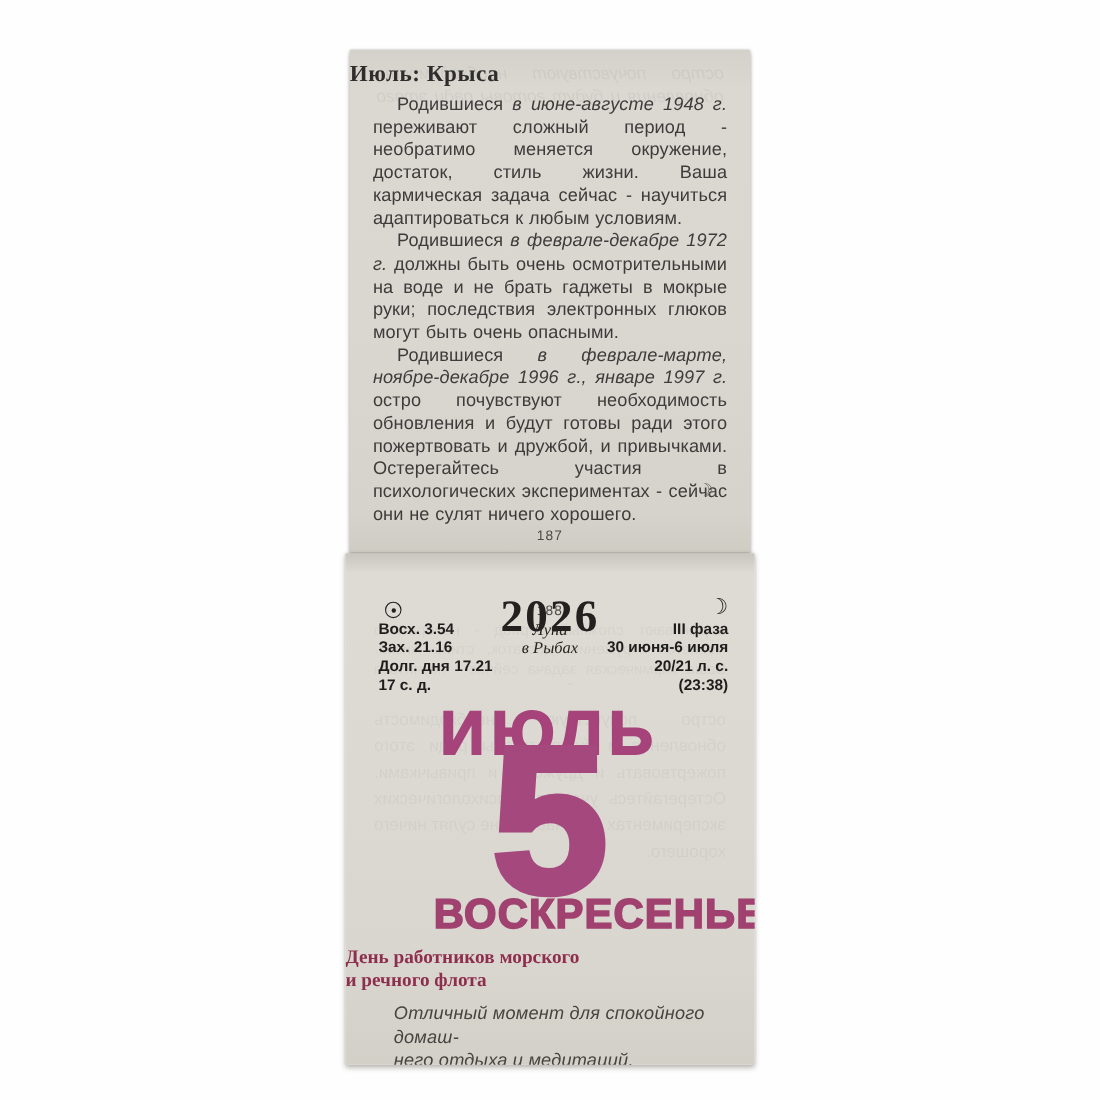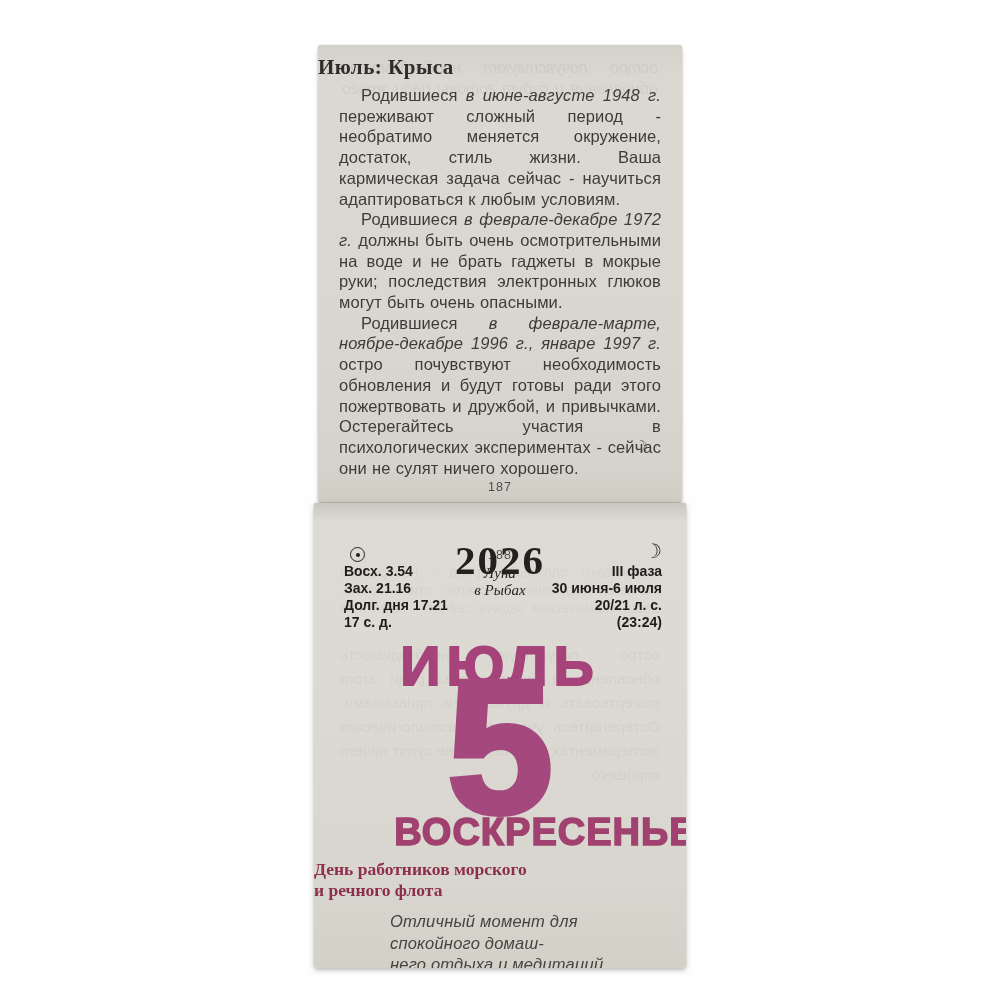--- a/index.html
+++ b/index.html
@@ -88,21 +88,21 @@
     color:#a0416f;padding-left:45px;-webkit-text-stroke:1.5px #a0416f;
   }
   .holiday{
     position:absolute;top:356px;left:0;width:100%;text-align:left;z-index:2;
     font-family:"Liberation Serif",serif;font-weight:bold;
     font-size:17.5px;line-height:21px;color:#8e2e4e;
   }
   .advice{
     position:absolute;top:408px;left:44px;right:20px;z-index:2;
     font-style:italic;font-size:16.5px;line-height:21.5px;
-    color:#45443f;letter-spacing:.2px;margin-left:32px;
+    color:#45443f;letter-spacing:.2px;
   }
   
   .ghost{
     position:absolute;z-index:1;transform:scaleX(-1);
     color:#3c4f46;pointer-events:none;text-align:justify;
   }
   .ghost-top{left:24px;right:24px;top:12px;height:44px;opacity:.07;
     font-style:italic;font-size:16px;line-height:21px;overflow:hidden;}
   .ghost-mid{left:26px;right:26px;top:140px;height:300px;opacity:.055;
     font-size:15.5px;line-height:24px;overflow:hidden;}
@@ -149,21 +149,21 @@
 
     <div class="info-center">
       <div>Луна</div>
       <div>в Рыбах</div>
     </div>
 
     <div class="info-right">
       <div>III фаза</div>
       <div>30 июня-6 июля</div>
       <div>20/21 л. с.</div>
-      <div>(23:24)</div>
+      <div>(23:38)</div>
     </div>
 
     <div class="month">ИЮЛЬ</div>
     <div class="day">5</div>
     <div class="weekday">ВОСКРЕСЕНЬЕ</div>
 
     <div class="holiday">
       <div>День работников морского</div>
       <div>и речного флота</div>
     </div>

